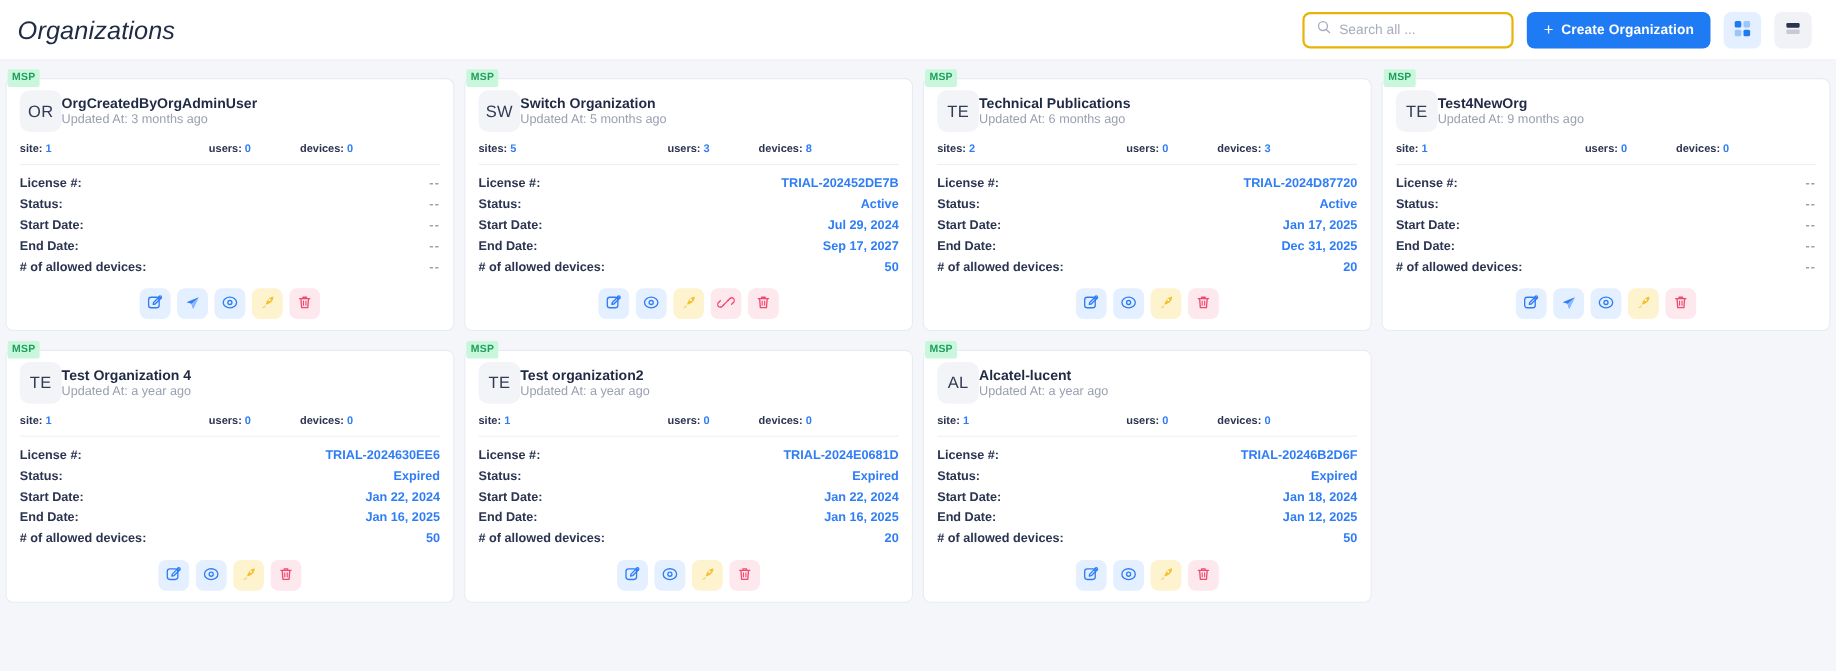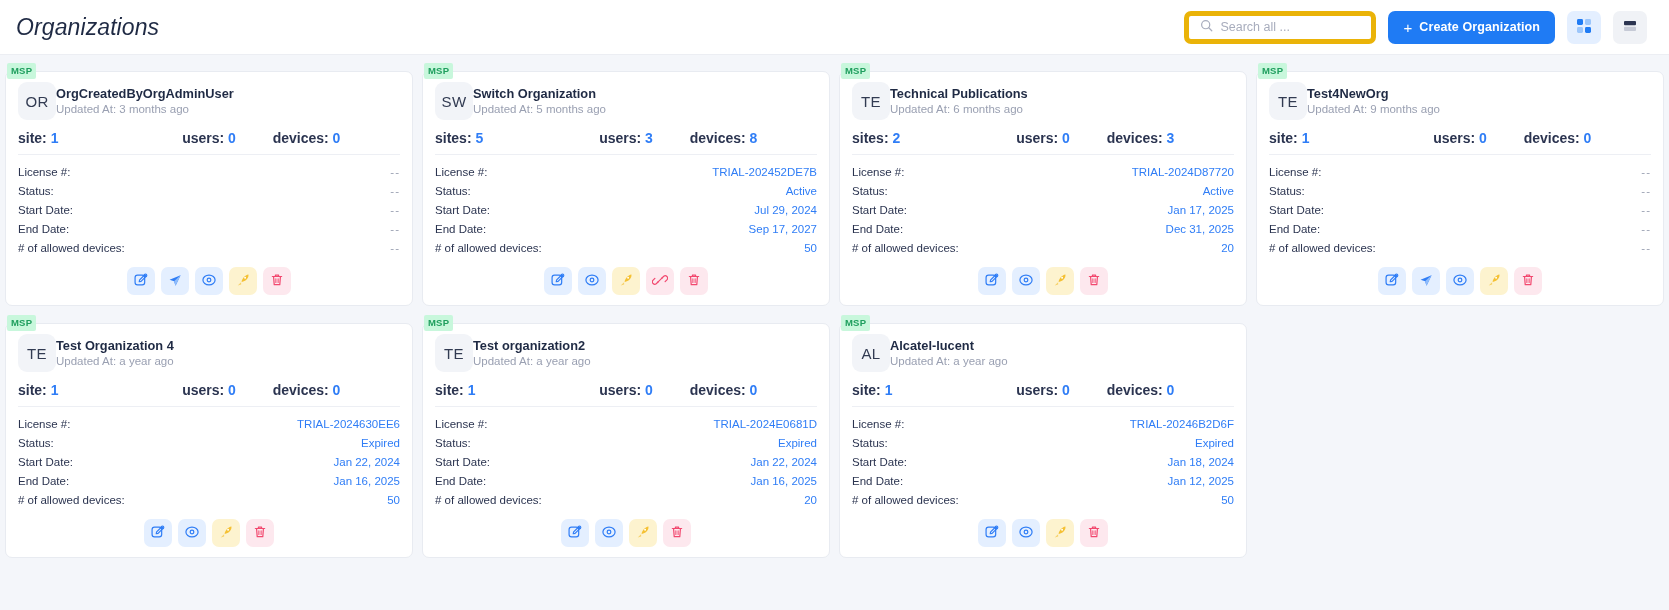--- a/index.html
+++ b/index.html
@@ -15,21 +15,21 @@
   .topbar {
     height: 55px; background:#ffffff;
     display:flex; align-items:center; justify-content:space-between;
     padding: 0 22px 0 16px;
     border-bottom: 1px solid #eceef3;
   }
   .page-title { font-size: 23px; color:#1f2a44; font-weight: 400; letter-spacing:.1px;font-style:italic; }
   .topbar-right { display:flex; align-items:center; gap: 12px; }
 
   .search-box {
-    width: 192px; height: 33px; border:5px solid #eab308; border-radius:7px;
+    width: 192px; height: 33px; border:2px solid #eab308; border-radius:7px;
     background:#fff; display:flex; align-items:center; gap:7px; padding: 0 11px;
   }
   .search-box input {
     border:0; outline:0; font-size:12.5px; color:#8e94a6; width:100%;
     font-family:"Liberation Sans", sans-serif; background:transparent;
   }
   .search-box input::placeholder { color:#a8adbd; }
 
   .create-btn {
     height: 33px; background:#1f7bf4; color:#fff; border:0; border-radius:7px;
@@ -70,32 +70,32 @@
 
   .card-head { display:flex; align-items:center; }
   .avatar {
     width:38px; height:38px; border-radius:9px; background:#f2f4f8;
     display:flex; align-items:center; justify-content:center;
     font-size:15px; color:#323b52; letter-spacing:.3px; flex:none;
   }
   .org-name { font-size:12.8px; font-weight:bold; color:#1f2a44; line-height:1.35; }
   .org-sub { font-size:11.5px; color:#9aa0b2; line-height:1.35; font-weight:normal; }
 
-  .stats { display:flex; margin-top: 10px; font-size:14px; font-weight:bold; }
+  .stats { display:flex; margin-top: 10px; font-size:10px; font-weight:bold; }
   .stats .cell { flex:1; color:#2b3450; white-space:nowrap; }
   .stats .cell.mid { text-align:center; }
   .stats .cell.end { text-align:left; }
   .stats .num { color:#2f7df6; }
 
   .divider { height:1px; background:#edeff4; margin: 8px 0 0 0; }
 
   .details { margin-top: 7px; }
   .drow {
     display:flex; justify-content:space-between; align-items:baseline;
-    font-size:11.5px; padding: 3.5px 0; font-weight:normal;gap:14px;
+    font-size:11.5px; padding: 3.5px 0; font-weight:bold;gap:14px;
   }
   .dlabel { color:#2b3450; }
   .dval { color:#2f7df6; }
   .dval.muted { color:#9aa0b2; letter-spacing:1px; }
 
   .actions {
     margin-top:auto; padding-top: 10px; padding-bottom:2px;
     display:flex; justify-content:center; gap:6px;
   }
   .act {

